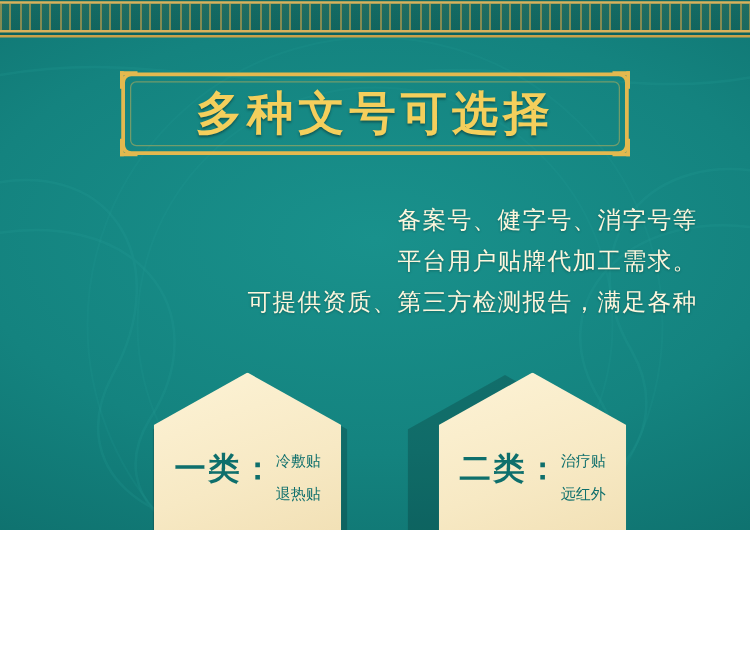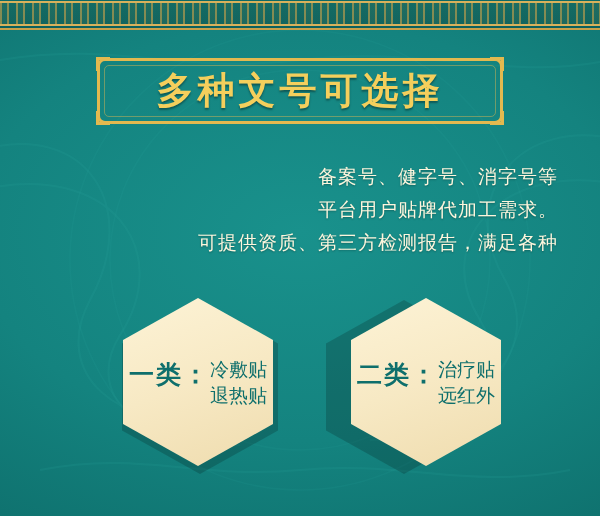--- a/index.html
+++ b/index.html
@@ -9,21 +9,21 @@
   body {
     width: 600px;
     height: 516px;
     overflow: hidden;
     font-family: "DejaVu Sans", "Liberation Sans", sans-serif;
   }
 
   .poster {
     position: relative;
     width: 600px;
-    height: 516px;
+    height: 424px;
     background: radial-gradient(ellipse 120% 90% at 50% 45%, #19918c 0%, #14837f 45%, #0e6f6c 80%, #0b6360 100%);
     overflow: hidden;
   }
 
   
   .swirls {
     position: absolute;
     inset: 0;
     pointer-events: none;
     opacity: 0.5;
@@ -151,21 +151,21 @@
     font-family: "DejaVu Serif", "Liberation Serif", serif;
     font-weight: bold;
     font-size: 25px;
     color: #0e6f6c;
     letter-spacing: 2px;
     margin-bottom: 16px;
     white-space: nowrap;
   }
   .hex-sub {
     font-family: "DejaVu Serif", "Liberation Serif", serif;
-    font-size: 19px;
+    font-size: 12px;
     color: #0e6f6c;
     line-height: 26px;
     text-align: center;
     white-space: nowrap;
   }
 </style>
 </head>
 <body>
 
 <div class="poster">

